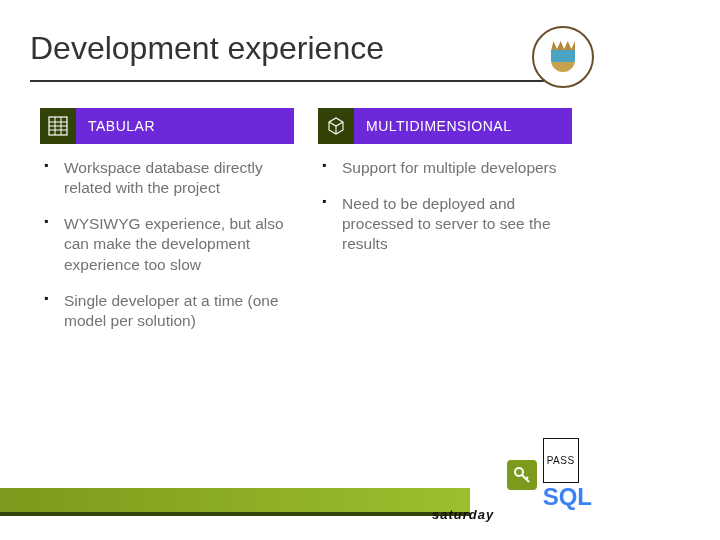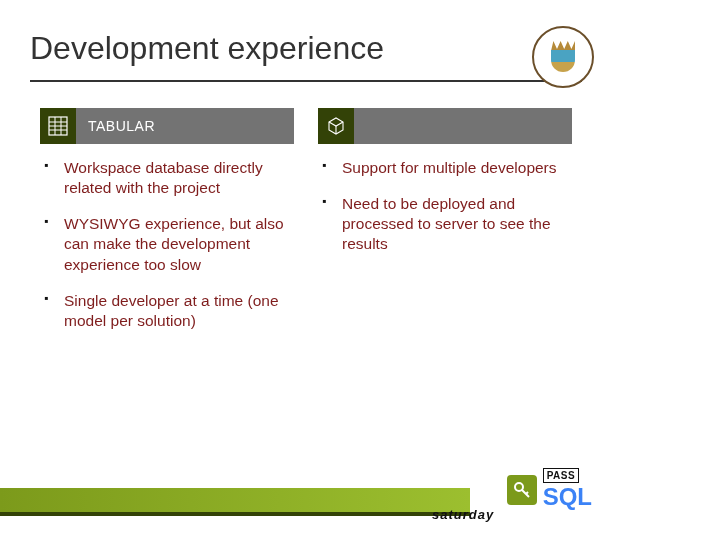--- a/index.html
+++ b/index.html
@@ -4,34 +4,34 @@
 <style>
   html,body{margin:0;padding:0;width:720px;height:540px;background:#fff;font-family:Arial,Helvetica,sans-serif;color:#222;overflow:hidden}
   .slide{position:relative;width:612px;height:540px}
   .title{position:absolute;left:30px;top:30px;font-size:32px;font-weight:400;color:#333}
   .title-rule{position:absolute;left:30px;right:30px;top:80px;height:2px;background:#333}
   .header-logo{position:absolute;right:18px;top:26px;width:62px;height:62px;border:2px solid #6b4f2a;border-radius:50%;display:flex;align-items:center;justify-content:center;background:#fff;box-sizing:border-box}
   .header-logo .crown{width:24px;height:10px;background:#b58a3a;clip-path:polygon(0 100%,10% 0,25% 80%,40% 0,55% 80%,70% 0,85% 80%,100% 0,100% 100%);margin-top:-22px}
   .header-logo .shield{width:24px;height:22px;background:linear-gradient(#4aa3c2 0 55%,#c7a24b 55% 100%);border-radius:0 0 12px 12px;position:absolute;top:22px}
   .cols{position:absolute;top:108px;left:40px;right:40px;display:flex;gap:24px}
   .col{flex:1}
-  .band{height:36px;border-radius:0;display:flex;align-items:center;background:#737373;color:#fff;font-size:14px;letter-spacing:.5px;font-weight:400}
+  .band{height:36px;border-radius:0;display:flex;align-items:center;background:#6d28d9;color:#fff;font-size:14px;letter-spacing:.5px;font-weight:400}
   .band .icon-wrap{width:36px;height:36px;background:#334207;display:flex;align-items:center;justify-content:center;margin-right:12px}
   .band-label{}
   .tab-icon svg,.cube-icon svg{display:block}
   ul.bullets{list-style:none;margin:14px 0 0 0;padding:0}
-  ul.bullets li{position:relative;padding-left:24px;font-size:15.5px;line-height:1.3;margin-bottom:16px;color:#7f1d1d}
+  ul.bullets li{position:relative;padding-left:24px;font-size:15.5px;line-height:1.3;margin-bottom:16px;color:#737373}
   ul.bullets li:before{content:"\25AA";position:absolute;left:4px;top:0;font-size:12px;color:#111}
   .footer-bar{position:absolute;left:0;bottom:28px;height:24px;width:470px;background:linear-gradient(90deg,#7c9a1b,#9cbf2f)}
   .footer-darkline{position:absolute;left:0;bottom:24px;height:4px;width:470px;background:#334207}
   .footer-logo{position:absolute;right:20px;bottom:18px;width:160px}
   .footer-logo .row1{display:flex;align-items:center;gap:6px;justify-content:flex-end}
   .key-badge{width:30px;height:30px;background:#7c9a1b;border-radius:4px;position:relative;display:flex;align-items:center;justify-content:center}
   .key-badge svg{display:block}
-  .pass{font-size:10px;font-weight:bold;color:#111;border:1px solid #111;padding:1px 3px;letter-spacing:.5px}
+  .pass{font-size:10px;font-weight:normal;color:#111;border:1px solid #111;padding:16px 3px;letter-spacing:.5px}
   .sql{font-size:24px;font-weight:bold;color:#3b82f6;}
   .sat{font-size:13px;font-style:italic;font-weight:bold;color:#111;letter-spacing:1px;text-align:left;margin-top:-4px}
   .event{font-size:9px;color:#666;text-align:right;margin-top:2px;letter-spacing:.3px}
 </style>
 </head>
 <body>
 
 <div class="slide">
   <div class="title">Development experience</div>
   <div class="title-rule"></div>
@@ -65,20 +65,21 @@
 
     <div class="col">
       <div class="band">
         <div class="icon-wrap cube-icon">
           <svg width="22" height="22" viewBox="0 0 22 22">
             <polygon points="4,7 11,3 18,7 18,15 11,19 4,15" fill="#334207" stroke="#fff" stroke-width="1.1"></polygon>
             <polyline points="4,7 11,11 18,7" fill="none" stroke="#fff" stroke-width="1.1"></polyline>
             <line x1="11" y1="11" x2="11" y2="19" stroke="#fff" stroke-width="1.1"></line>
           </svg>
         </div>
+        <span class="band-label">MULTIDIMENSIONAL</span>
       </div>
       <ul class="bullets">
         <li>Support for multiple developers</li>
         <li>Need to be deployed and processed to server to see the results</li>
       </ul>
     </div>
   </div>
 
   <div class="footer-bar"></div>
   <div class="footer-darkline"></div>

